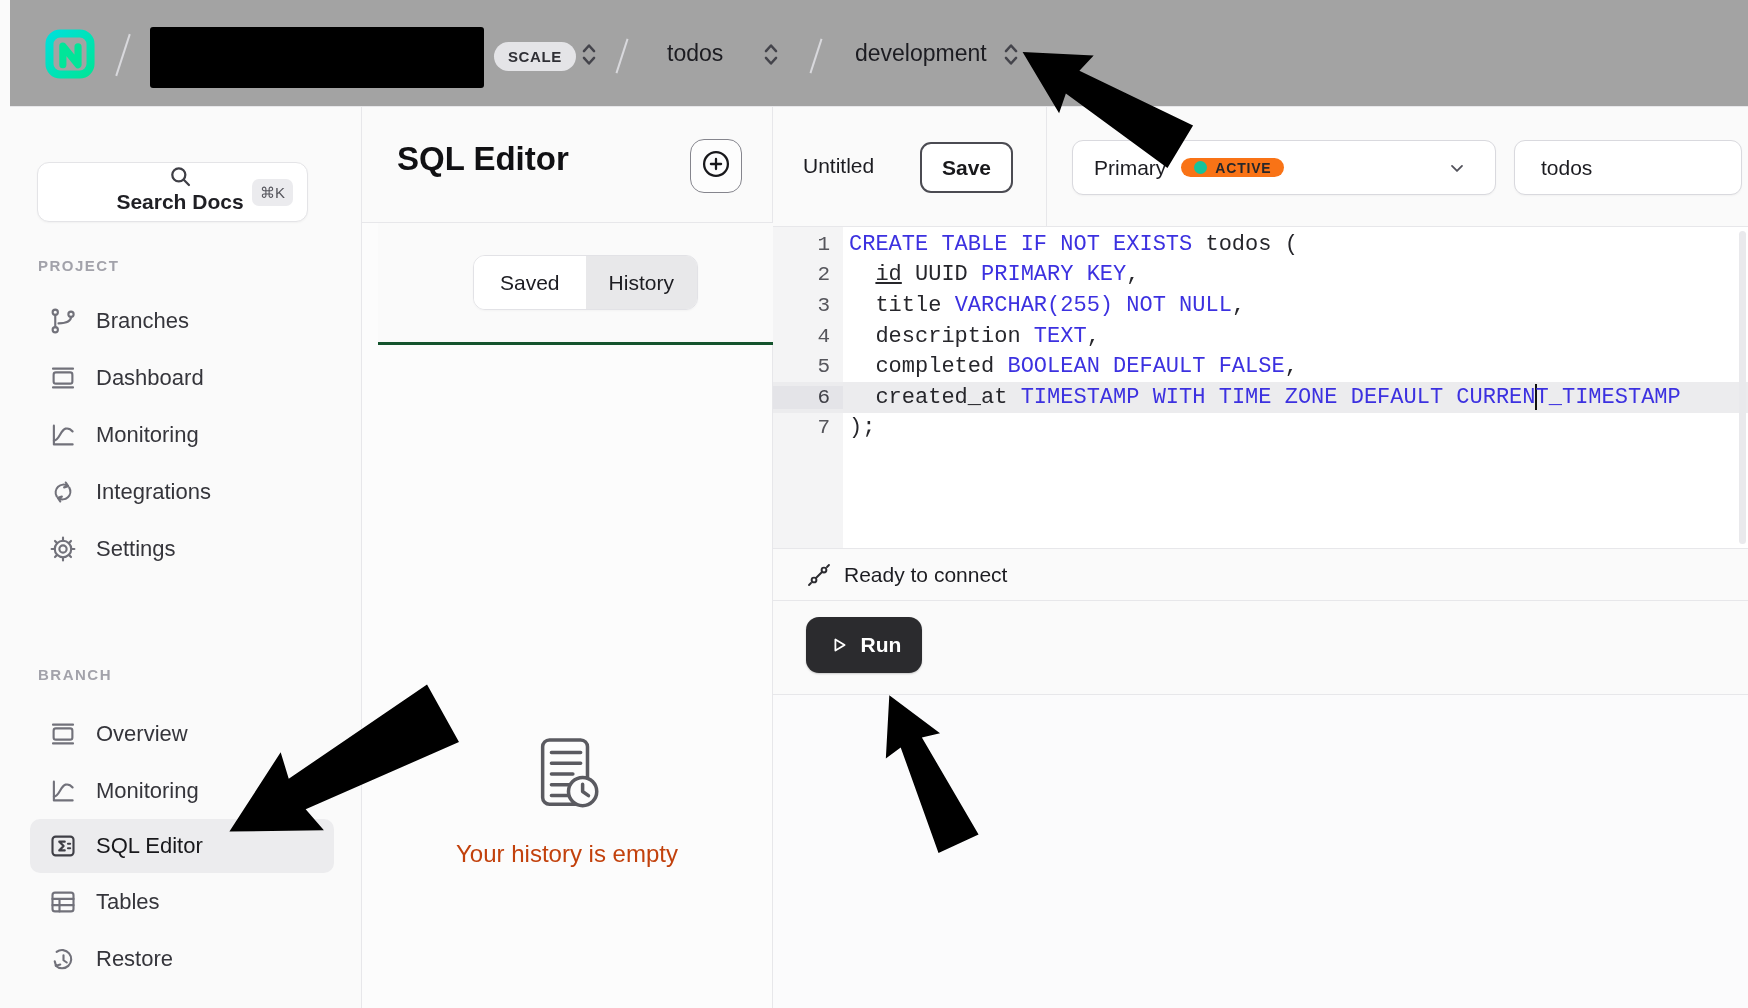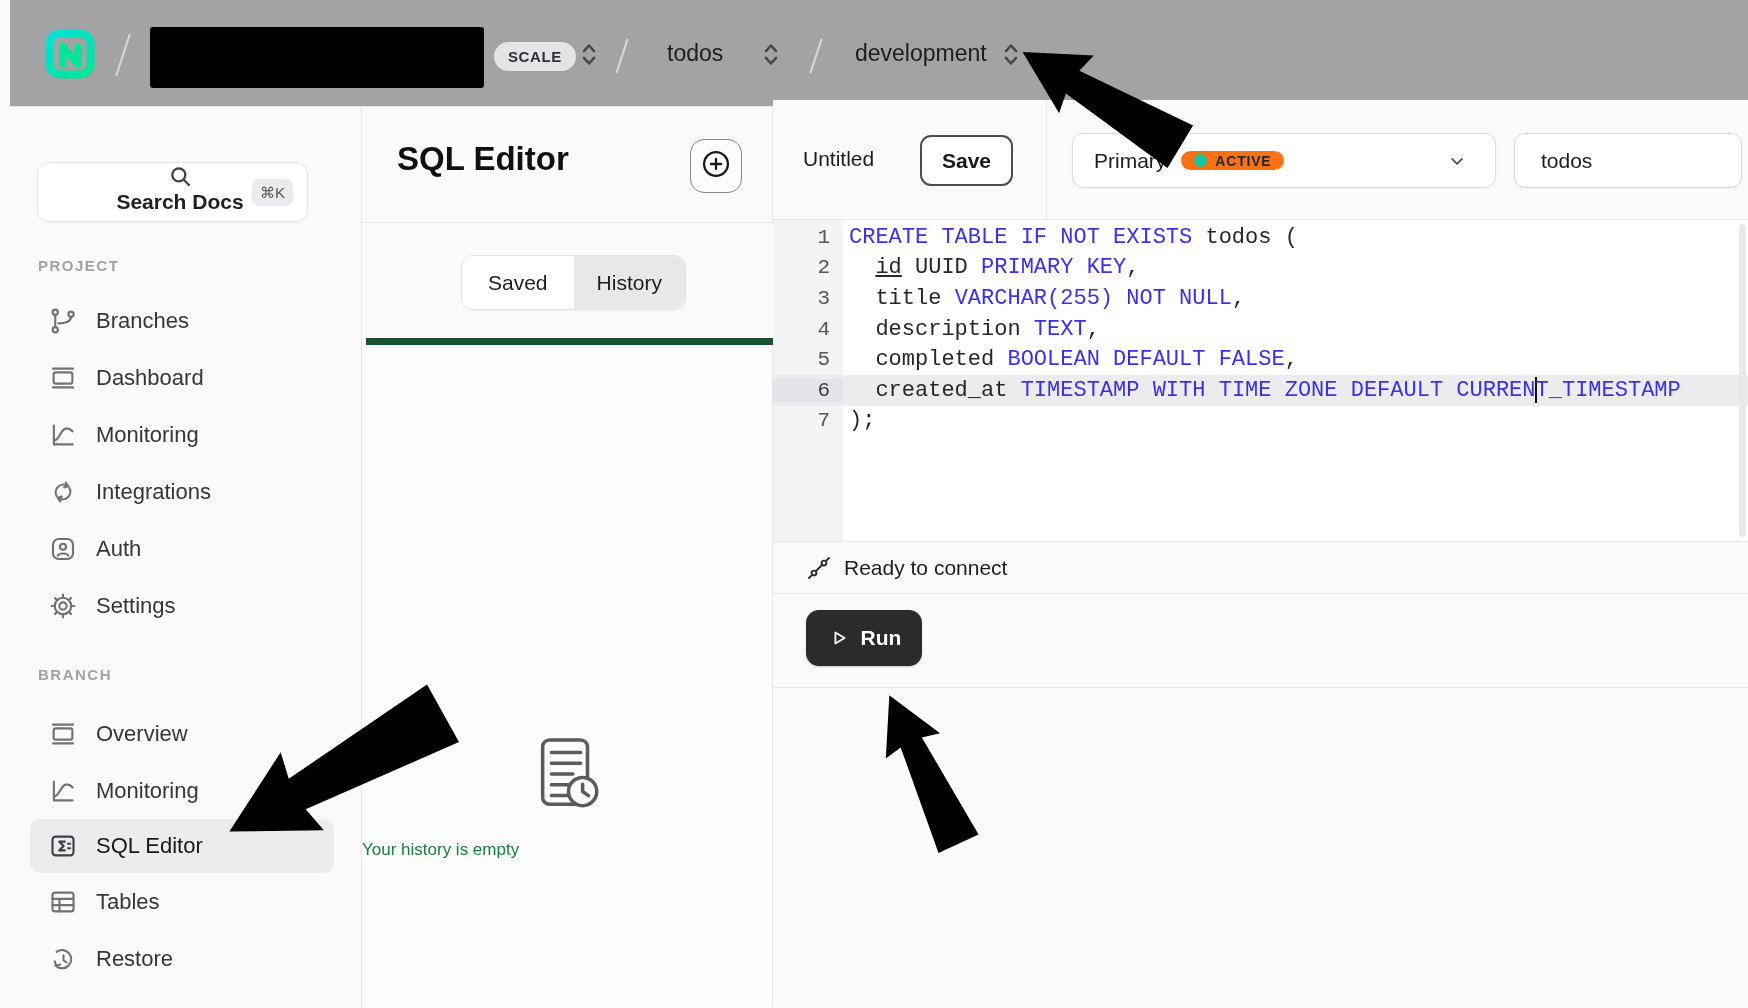--- a/index.html
+++ b/index.html
@@ -38,31 +38,31 @@
   svg.ic{width:100%;height:100%;stroke:#71717a;fill:none;stroke-width:1.7;stroke-linecap:round;stroke-linejoin:round;}
   .active svg.ic{stroke:#3f3f46;}
   
   .midpanel{position:absolute;left:362px;top:107px;width:411px;height:901px;background:#fcfcfc;
             border-right:1px solid #e7e7ea;}
   .mid-head{position:absolute;left:0;top:0;width:100%;height:116px;background:#fafafa;border-bottom:1px solid #e7e7ea;}
   .mid-title{position:absolute;left:35px;top:33px;font-size:33px;font-weight:700;color:#101013;}
   .plusbtn{position:absolute;left:328px;top:32px;width:52px;height:54px;border:1.5px solid #85858d;
            border-radius:14px;background:#fdfdfd;display:flex;align-items:center;justify-content:center;cursor:pointer;}
   .plusbtn svg{width:34px;height:34px;stroke:#18181b;fill:none;stroke-width:1.6;stroke-linecap:round;}
-  .mid-tabs{position:absolute;left:4px;top:116px;width:100%;height:122px;background:#fafafa;border-bottom:7px solid #14532d;}
+  .mid-tabs{position:absolute;left:16px;top:116px;width:100%;height:122px;background:#fafafa;border-bottom:3px solid #14532d;}
   .seg{position:absolute;left:95px;top:32px;width:225px;height:55px;border:1px solid #e2e2e6;border-radius:12px;
        overflow:hidden;display:flex;box-shadow:0 1px 2px rgba(0,0,0,.03);}
   .seg .tab{flex:1;display:flex;align-items:center;justify-content:center;font-size:21px;font-weight:500;
             color:#1c1c21;background:#fff;cursor:pointer;}
   .seg .tab.active{background:#e8e8ea;}
   .empty-icon{position:absolute;left:167px;top:628px;width:78px;height:86px;}
-  .empty-text{position:absolute;left:0;top:733px;width:100%;text-align:left;font-size:17px;
-              font-weight:500;color:#15803d;}
-  
-  .edpanel{position:absolute;left:773px;top:100px;width:975px;height:901px;background:#fbfbfc;}
+  .empty-text{position:absolute;left:0;top:733px;width:100%;text-align:center;font-size:24px;
+              font-weight:500;color:#c2410c;}
+  
+  .edpanel{position:absolute;left:773px;top:107px;width:975px;height:901px;background:#fbfbfc;}
   .ed-toolbar{position:absolute;left:0;top:0;width:100%;height:120px;background:#fafafa;border-bottom:1px solid #e7e7ea;}
   .untitled{position:absolute;left:30px;top:47px;font-size:21px;font-weight:500;color:#1c1c21;}
   .savebtn{position:absolute;left:147px;top:35px;width:93px;height:51px;background:#fff;border:2px solid #4b4b52;
            border-radius:11px;font-size:21px;font-weight:600;color:#18181b;display:flex;align-items:center;
            justify-content:center;cursor:pointer;}
   .tb-div{position:absolute;left:273px;top:0;width:1px;height:120px;background:#e7e7ea;}
   .select{position:absolute;top:33px;height:55px;background:#fff;border:1px solid #d9d9de;border-radius:11px;
           box-shadow:0 1px 2px rgba(0,0,0,.04);display:flex;align-items:center;cursor:pointer;}
   .sel-compute{left:299px;width:424px;padding-left:21px;}
   .sel-compute .cname{font-size:21px;font-weight:500;color:#1c1c21;}
@@ -189,28 +189,20 @@
             <span class="icw"><svg class="ic" viewBox="0 0 24 24">
                 <path d="M7 15.5a6.2 6.2 0 0 1 8.8-8.3"></path>
                 <path d="M14.2 4.4l1.9 2.9-3.2 1"></path>
                 <path d="M17 8.5a6.2 6.2 0 0 1-8.8 8.3"></path>
                 <path d="M9.8 19.6l-1.9-2.9 3.2-1"></path>
               </svg></span>
             <span class="ilabel">Integrations</span>
           </div>
           <div class="side-item">
             <span class="icw"><svg class="ic" viewBox="0 0 24 24">
-                <rect x="4" y="4" width="16" height="16" rx="4.5"></rect>
-                <circle cx="12" cy="10.2" r="2.4"></circle>
-                <path d="M7.8 17.3c.9-2.3 7.5-2.3 8.4 0"></path>
-              </svg></span>
-            <span class="ilabel">Auth</span>
-          </div>
-          <div class="side-item">
-            <span class="icw"><svg class="ic" viewBox="0 0 24 24">
                 <circle cx="12" cy="12" r="6.6"></circle>
                 <circle cx="12" cy="12" r="2.9"></circle>
                 <path d="M12 5.4V2.9M12 21.1v-2.5M5.4 12H2.9M21.1 12h-2.5M7.3 7.3 5.6 5.6M18.4 18.4l-1.7-1.7M16.7 7.3l1.7-1.7M5.6 18.4l1.7-1.7"></path>
               </svg></span>
             <span class="ilabel">Settings</span>
           </div>
         </div>
         <div class="sect-label" style="top: 559px;">BRANCH</div>
         <div class="side-items" style="top: 598px;">
           <div class="side-item">

